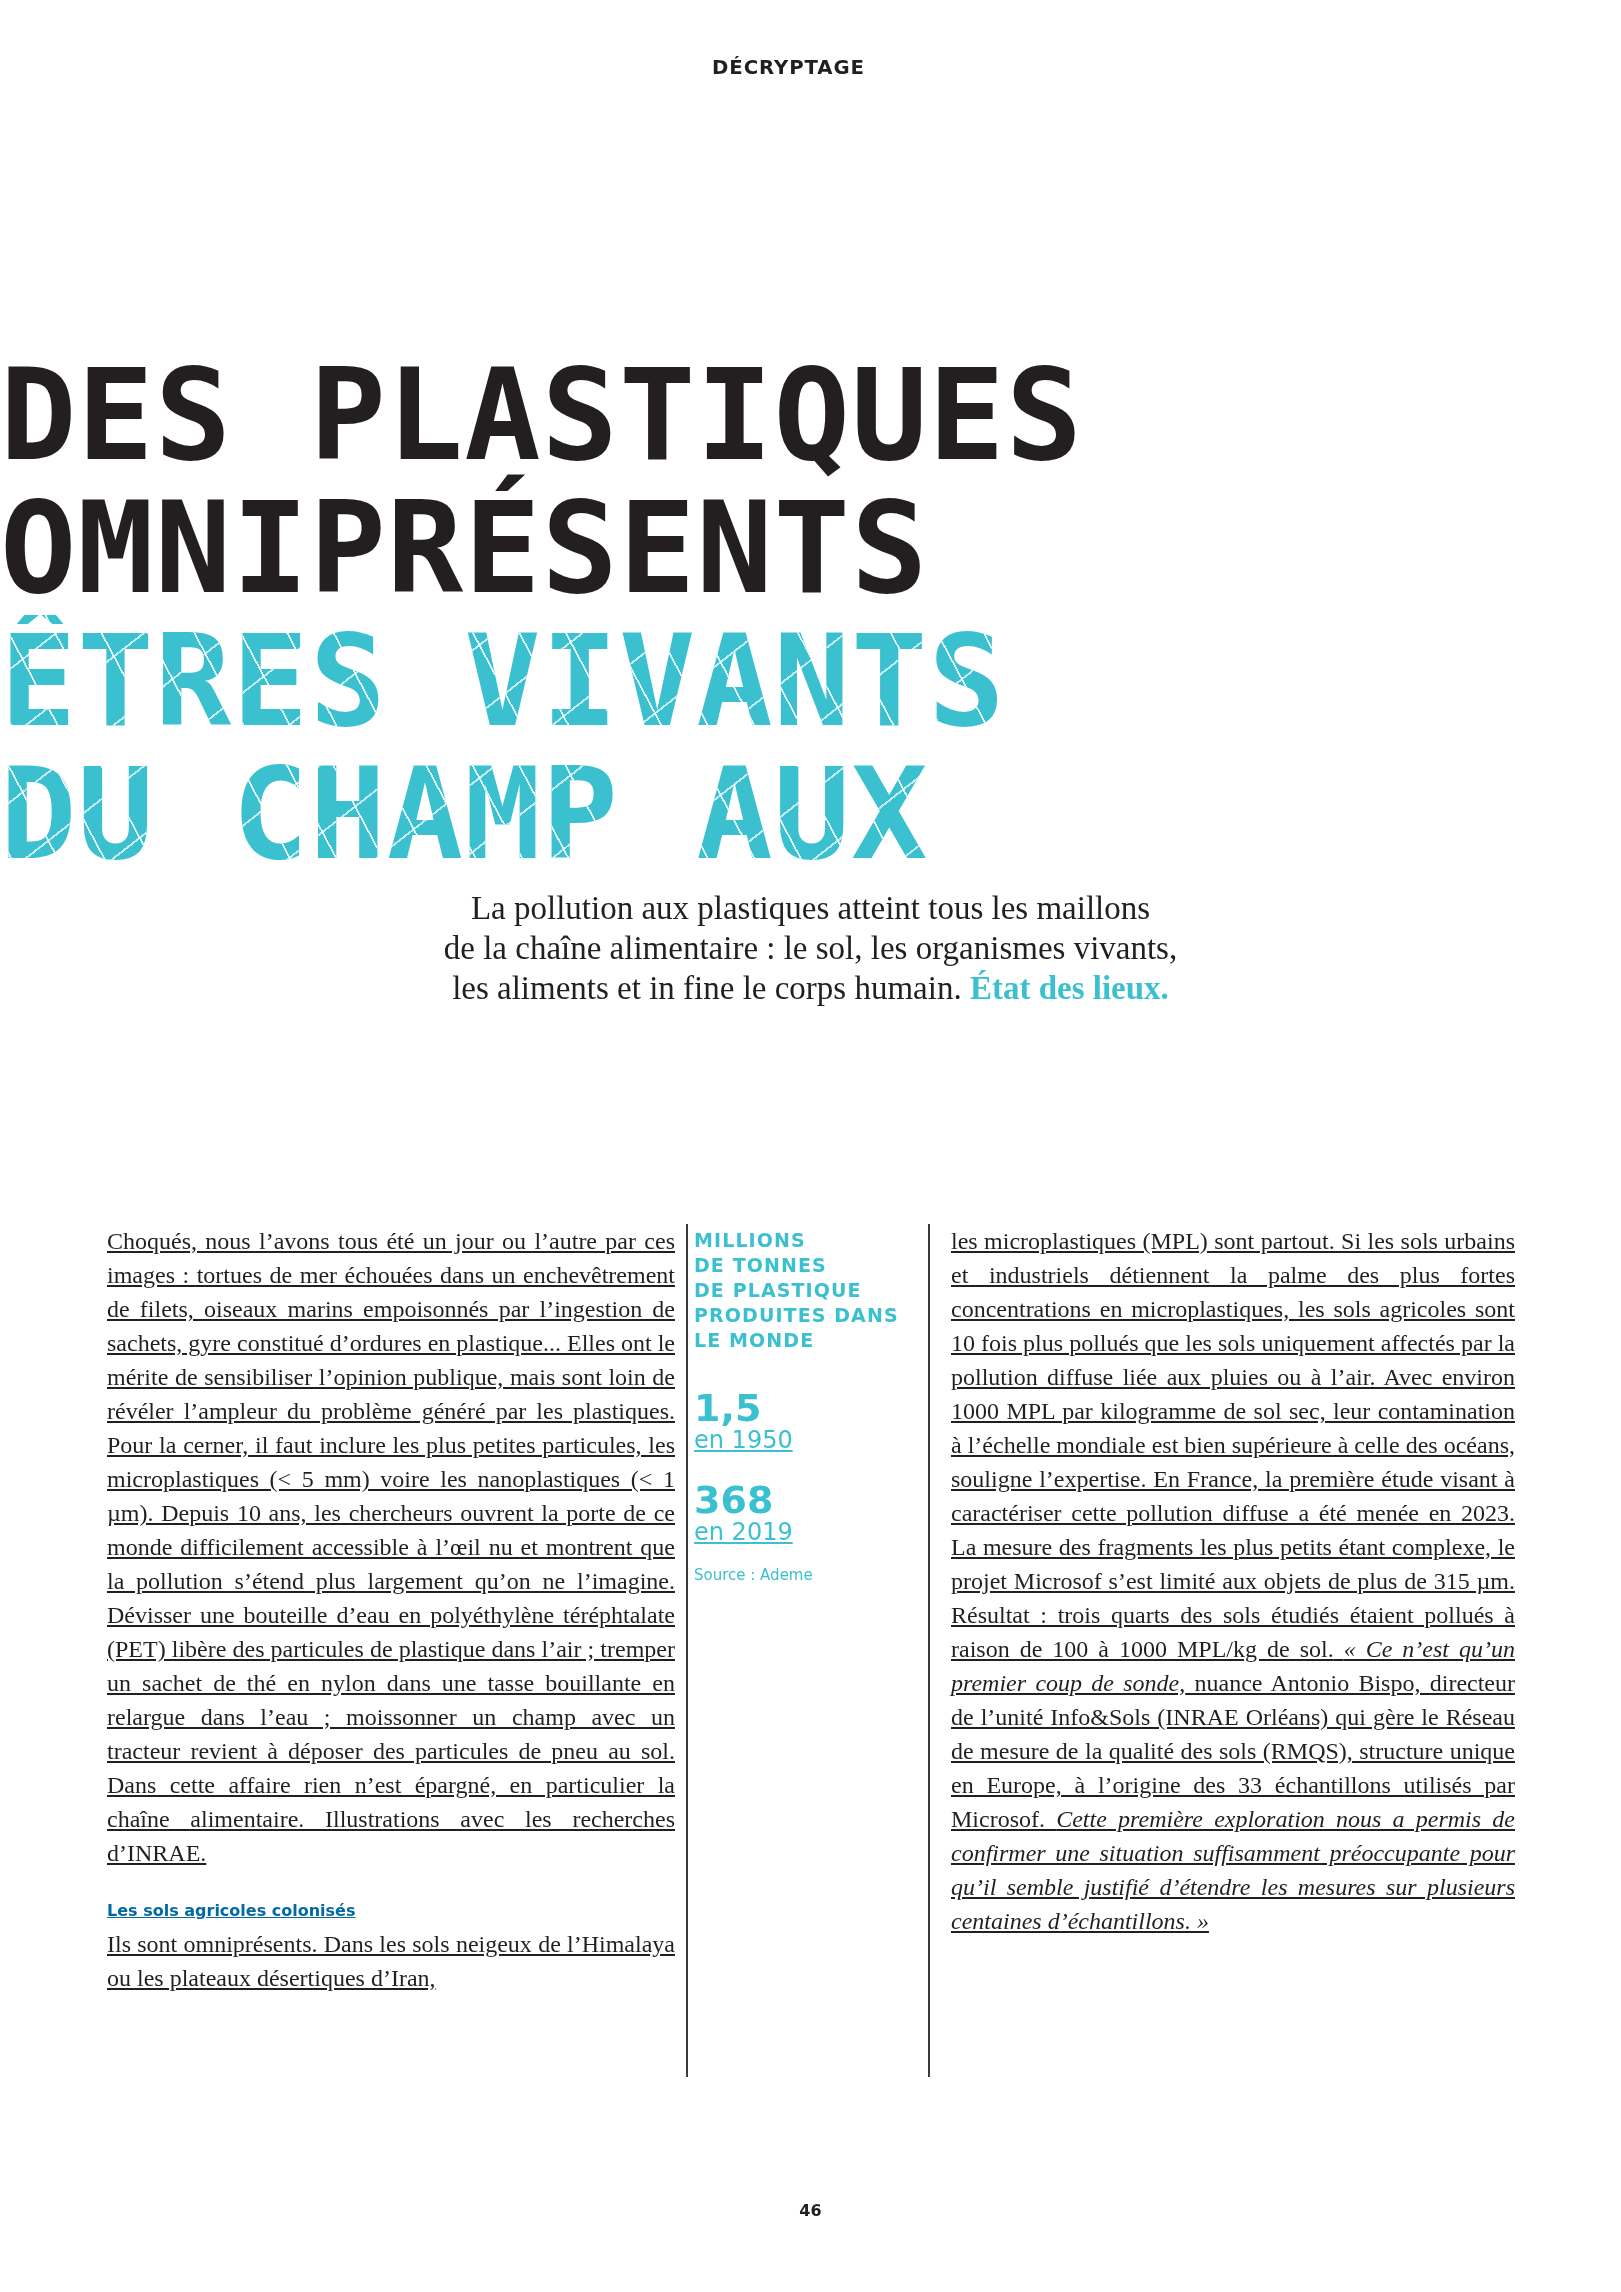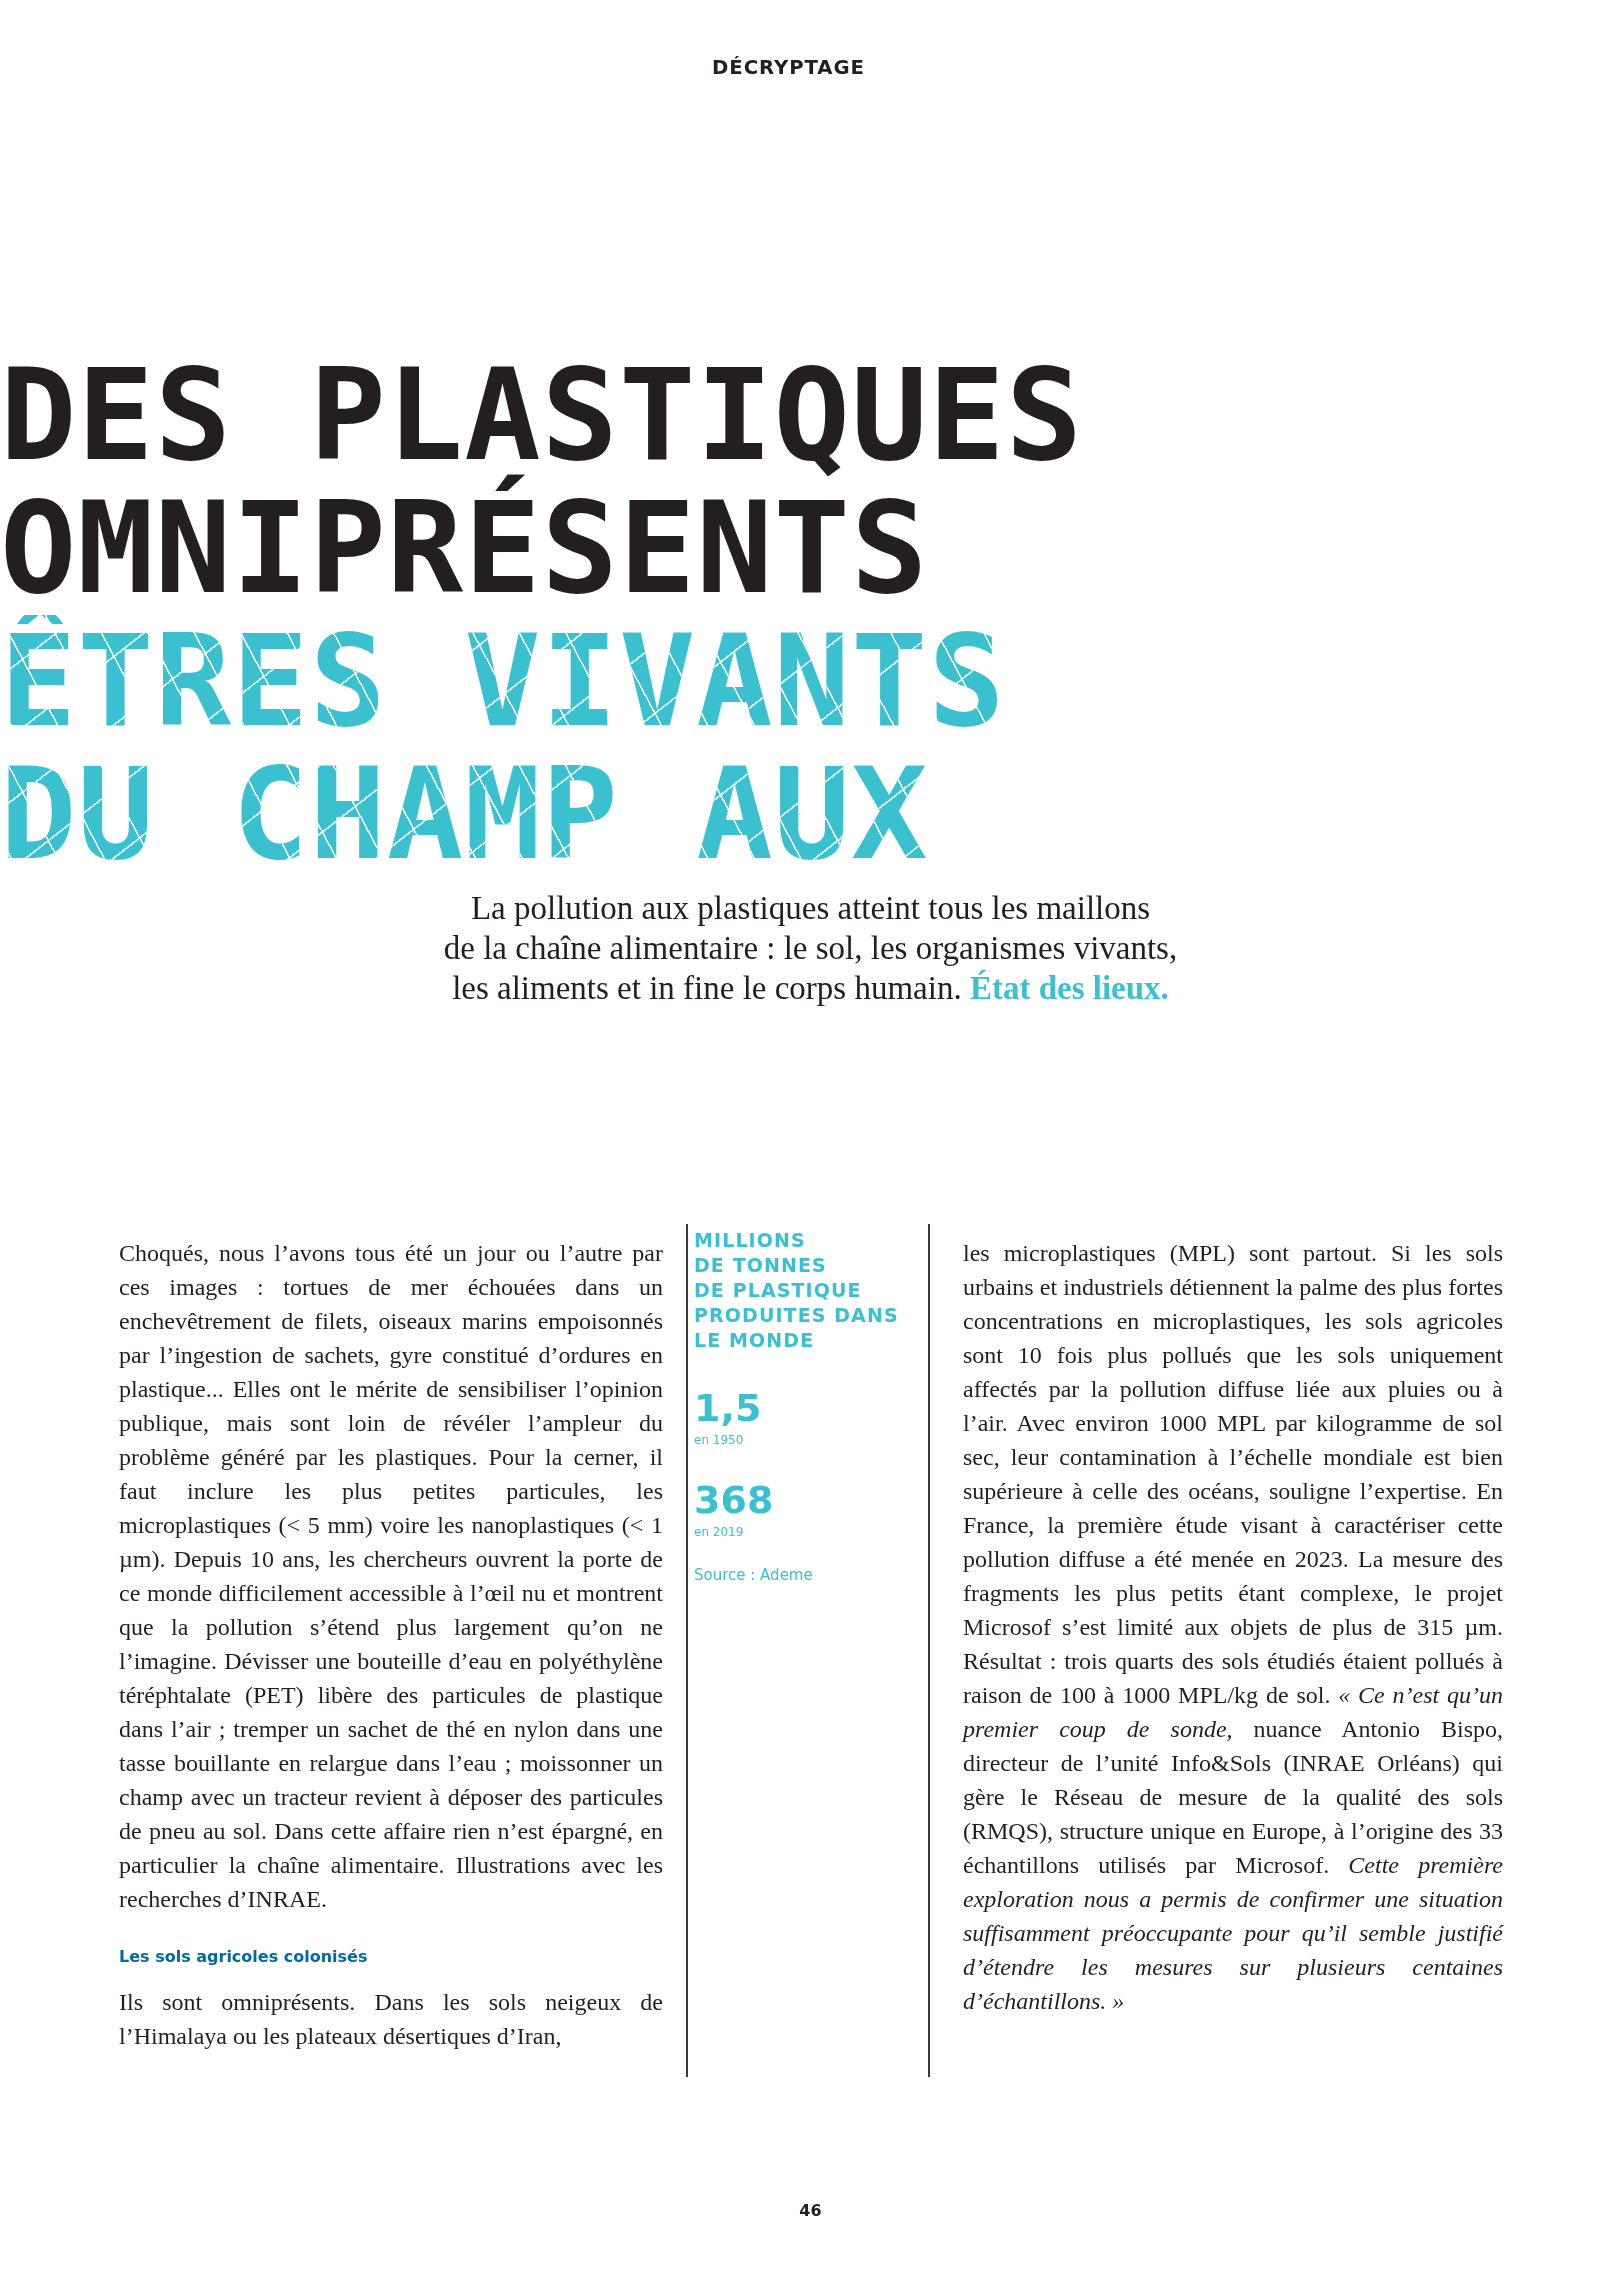--- a/index.html
+++ b/index.html
@@ -26,36 +26,36 @@
       position: absolute; top: 888px; left: 0; width: 1621px; text-align: center;
       font-family: "Liberation Serif", serif; font-size: 33px; line-height: 40px; color: #231f20;
     }
     .standfirst .accent { color: #3bc0d0; font-weight: bold; }
     .col {
       position: absolute; top: 1224px; font-family: "Liberation Serif", serif;
       font-size: 24px; line-height: 34px; color: #231f20; text-align: justify; hyphens: auto;
     }
     .col-left { left: 107px; width: 568px; }
     .col-right { left: 951px; width: 564px; }
-    .col p { margin: 12px; }
+    .col p { margin: 0; text-decoration: underline; }
     .subhead {
       font-family: "DejaVu Sans", sans-serif; font-weight: bold; font-size: 16px;
       margin-top: 25px !important; line-height: 32px; color: #0369a1;
     }
     .divider { position: absolute; width: 1.8px; background: #3a3a3a; top: 1224px; height: 853px; }
     .divider-1 { left: 686px; }
     .divider-2 { left: 928px; }
     .sidebar {
       position: absolute; top: 1228px; left: 694px; width: 227px; text-align: left;
       font-family: "DejaVu Sans", sans-serif; color: #3bc0d0;
     }
     .sidebar-title { font-weight: bold; font-size: 19px; line-height: 25px; letter-spacing: 1.1px; }
     .stat-value { font-weight: bold; font-size: 38px; line-height: 43px; margin-top: 34px; }
     .stat-value.second { margin-top: 27px; }
-    .stat-label { font-size: 12px; line-height: 21.5px; }
+    .stat-label { font-size: 24px; line-height: 21.5px; text-decoration: underline; }
     .source { font-size: 15px; margin-top: 23px; }
     .quote { font-style: italic; }
     .page-number {
       position: absolute; top: 2201px; left: 0; width: 1621px; text-align: center;
       font-family: "DejaVu Sans", sans-serif; font-weight: bold; font-size: 16px; color: #231f20;
     }
   </style>
 </head>
 <body>
 

